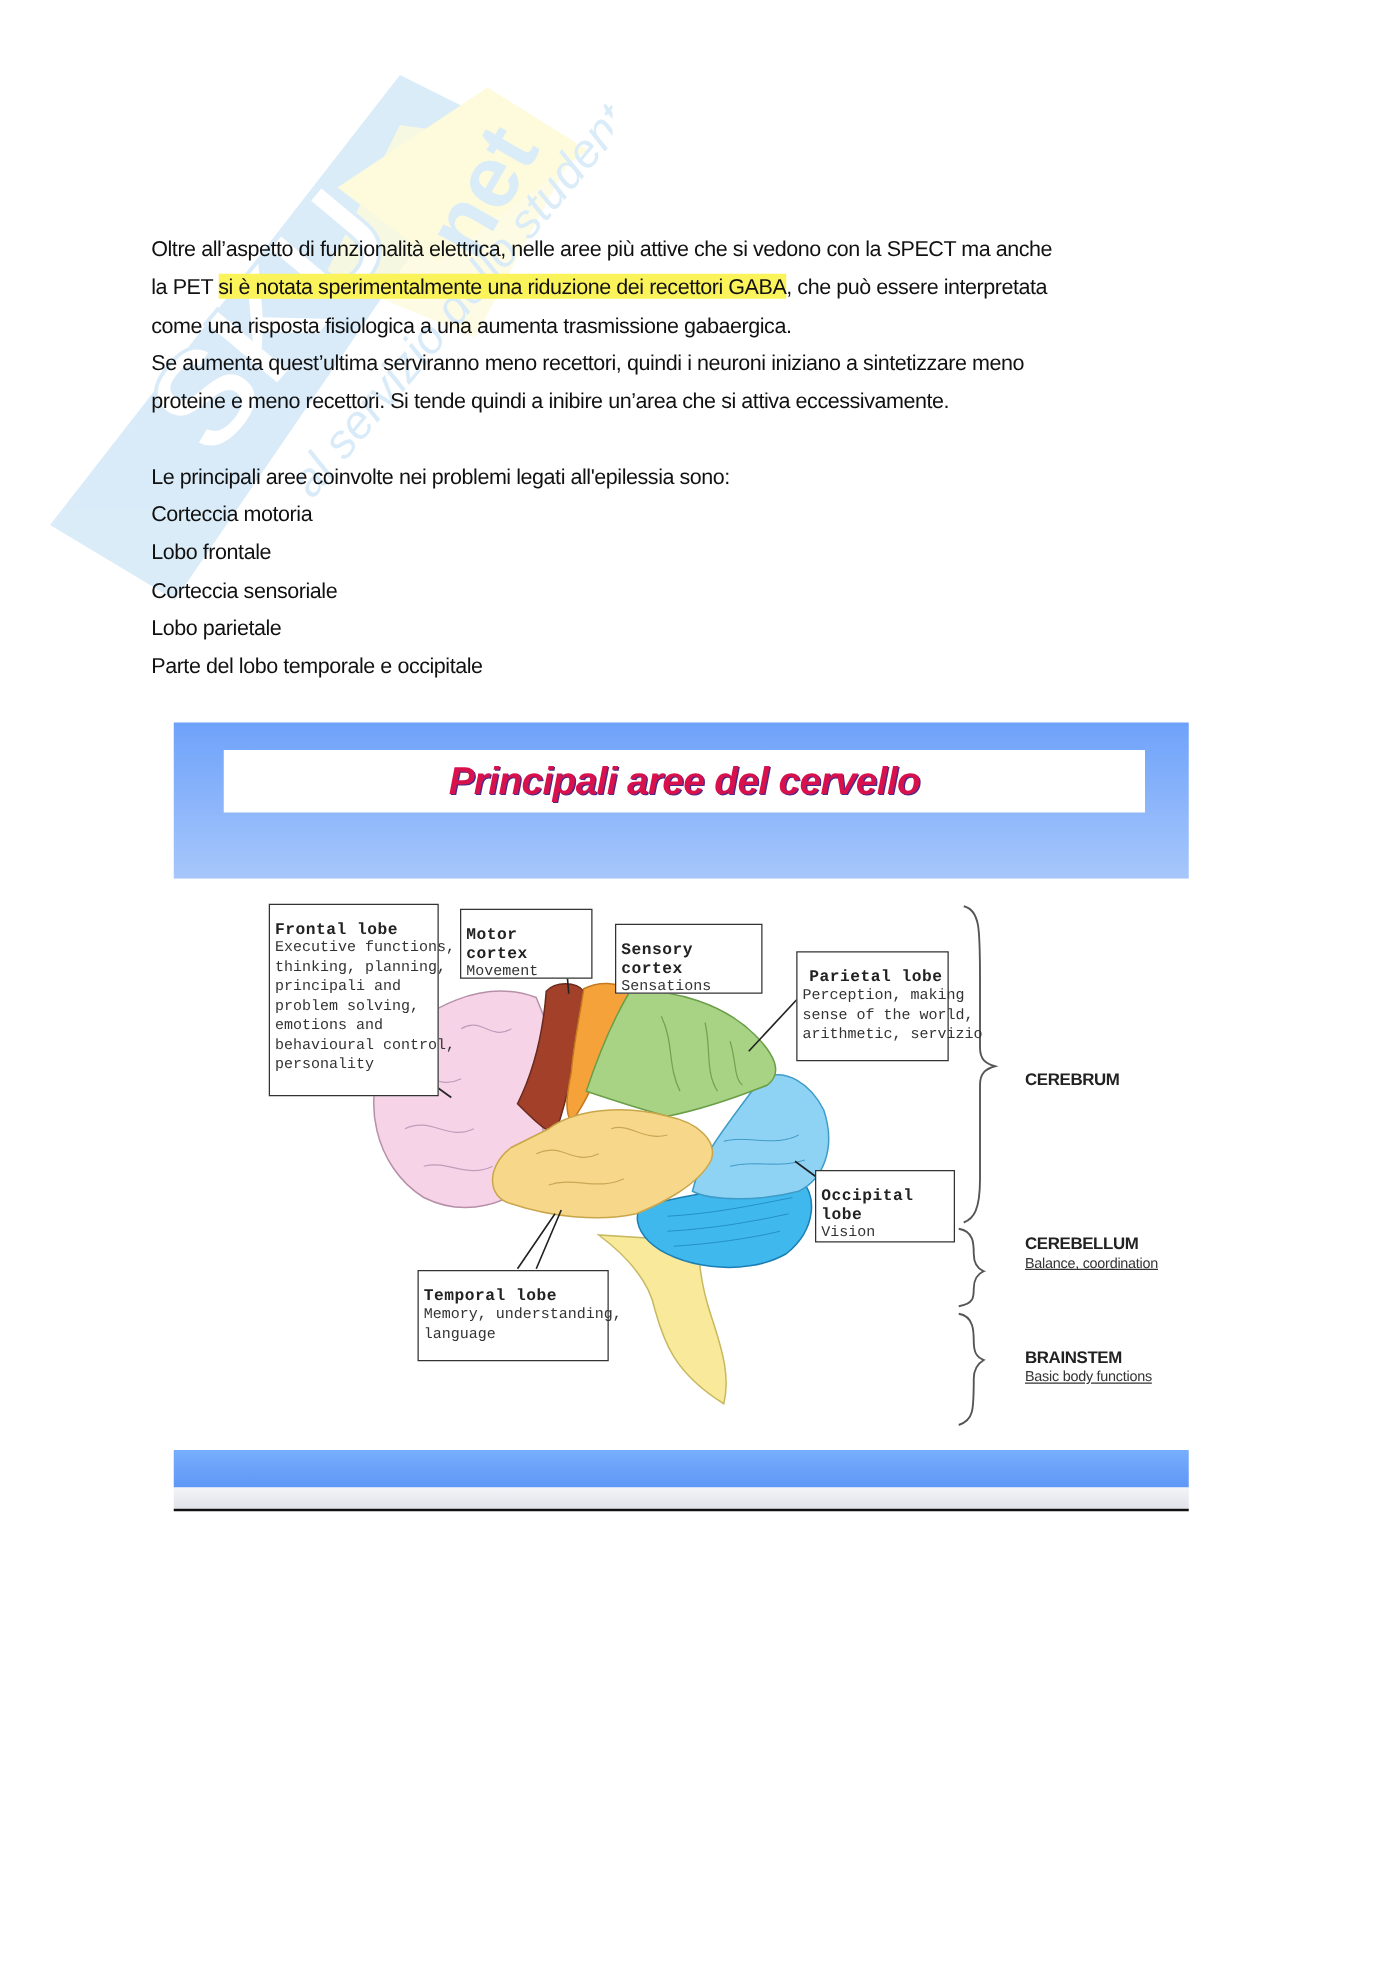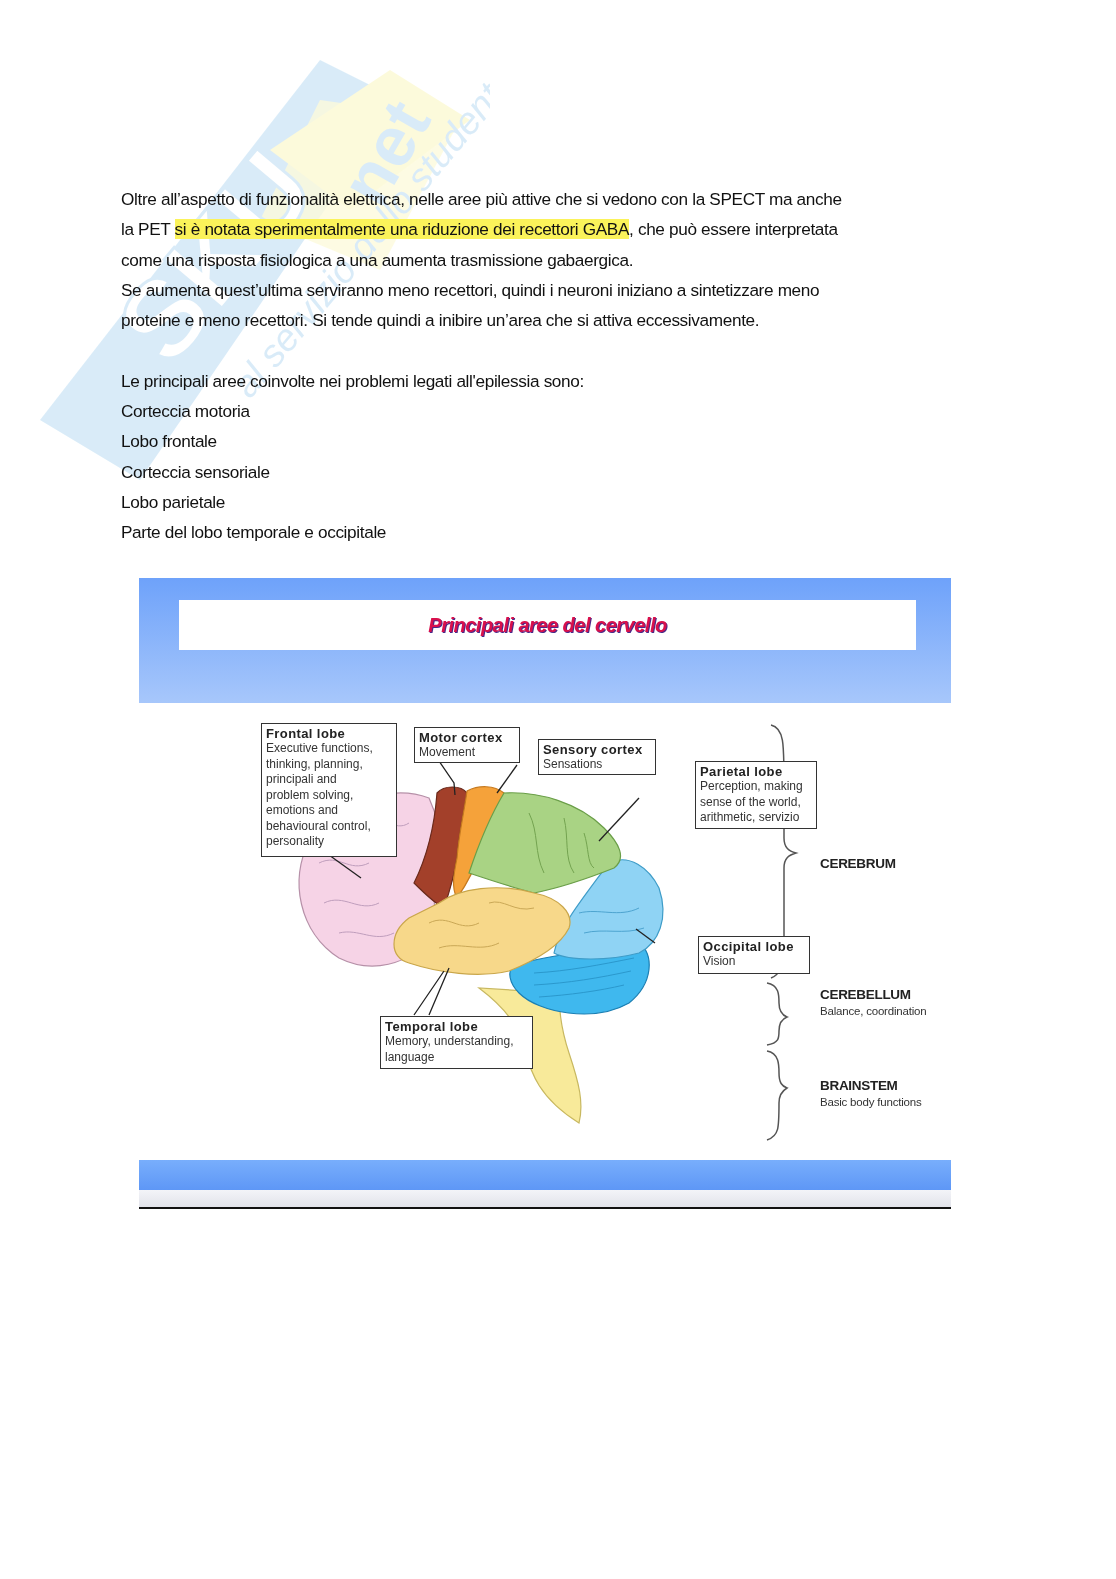--- a/index.html
+++ b/index.html
@@ -5,32 +5,32 @@
     html, body { margin:0; padding:0; }
     body { width:1116px; height:1579px; background:#ffffff; position:relative; overflow:hidden; font-family:"Liberation Sans", sans-serif; }
     .watermark { position:absolute; left:20px; top:40px; width:470px; height:460px; pointer-events:none; }
     .text-block { position:absolute; left:121px; top:184px; width:880px; font-family:Liberation Sans, sans-serif; font-size:17.2px; color:#111; letter-spacing:-0.35px; }
     .line { height:30.3px; line-height:30.3px; white-space:nowrap; }
     .hl { background:#fbf35a; }
     .spacer { height:30.3px; }
     .figure { position:absolute; left:139px; top:578px; width:812px; height:631px; background:#fff; }
     .fig-header { position:absolute; left:0; top:0; width:812px; height:125px; background:linear-gradient(#6ea2fa, #a7c7fb); }
     .fig-title-box { position:absolute; left:40px; top:22px; width:737px; height:50px; background:#fff; display:flex; align-items:center; justify-content:center; }
-    .fig-title { font-family:"Liberation Sans", sans-serif; font-weight:bold; font-style:italic; font-size:20px; color:#d8104c; text-shadow:1px 1px 0 #4a2a8a; letter-spacing:-0.5px; }
+    .fig-title { font-family:"Liberation Sans", sans-serif; font-weight:bold; font-style:italic; font-size:31px; color:#d8104c; text-shadow:1px 1px 0 #4a2a8a; letter-spacing:-0.5px; }
     .fig-body { position:absolute; left:0; top:125px; width:812px; height:455px; background:#fff; }
     .fig-footer { position:absolute; left:0; top:582px; width:812px; height:30px; background:linear-gradient(#78aefc, #5e97f6); }
     .fig-footer2 { position:absolute; left:0; top:612px; width:812px; height:17px; background:linear-gradient(#f3f4f8, #e2e3ea); }
     .fig-bottom-line { position:absolute; left:0; top:629px; width:812px; height:2px; background:#111; }
     .brain { position:absolute; left:0; top:0; }
-    .label-box { position:absolute; background:#fff; border:1.3px solid #333; padding:2px 4px; font-family:Liberation Sans, sans-serif; color:#222;margin-left:46px; }
+    .label-box { position:absolute; background:#fff; border:1.3px solid #333; padding:12px 4px; font-family:Liberation Mono, monospace; color:#222; }
     .label-title { font-weight:bold; font-size:13px; letter-spacing:0.4px; line-height:15px; }
     .label-desc { font-size:12px; line-height:15.5px; color:#333; white-space:nowrap; }
     .region-label { position:absolute; font-family:"Liberation Sans", sans-serif; }
     .region-title { font-weight:bold; font-size:13.5px; color:#222; letter-spacing:-0.3px; }
-    .region-desc { font-size:11.5px; color:#333; margin-top:3px; letter-spacing:-0.2px; }
+    .region-desc { font-size:11.5px; color:#333; margin-top:3px; letter-spacing:-0.2px;text-decoration:underline; }
   </style>
 </head>
 <body>
 
 <svg class="watermark" viewBox="0 0 470 460">
   <g opacity="0.22">
     <polygon points="20,380 300,20 380,60 120,440" fill="#58a8e0"></polygon>
     <polygon points="250,110 370,30 450,80 330,170" fill="#f5ea60"></polygon>
     <polygon points="300,60 440,80 360,230 240,180" fill="#f5ea60" opacity="0.8"></polygon>
     <text x="150" y="330" transform="rotate(-50 150 330)" font-family="Liberation Sans, sans-serif" font-weight="bold" font-size="110" fill="#ffffff" stroke="#58a8e0" stroke-width="3">SKU</text>
@@ -137,21 +137,21 @@
     <div class="label-box" style="left:229px; top:24px; width:96px; height:30px;">
       <div class="label-title">Motor cortex</div>
       <div class="label-desc">Movement</div>
     </div>
 
     <div class="label-box" style="left:353px; top:36px; width:108px; height:30px;">
       <div class="label-title">Sensory cortex</div>
       <div class="label-desc">Sensations</div>
     </div>
 
-    <div class="label-box" style="left:510px; top:58px; width:112px; height:62px;">
+    <div class="label-box" style="left:498px; top:58px; width:112px; height:62px;text-align:right;">
       <div class="label-title">Parietal lobe</div>
       <div class="label-desc">Perception, making</div>
       <div class="label-desc">sense of the world,</div>
       <div class="label-desc">arithmetic, servizio</div>
     </div>
 
     <div class="label-box" style="left:513px; top:233px; width:102px; height:32px;">
       <div class="label-title">Occipital lobe</div>
       <div class="label-desc">Vision</div>
     </div>

